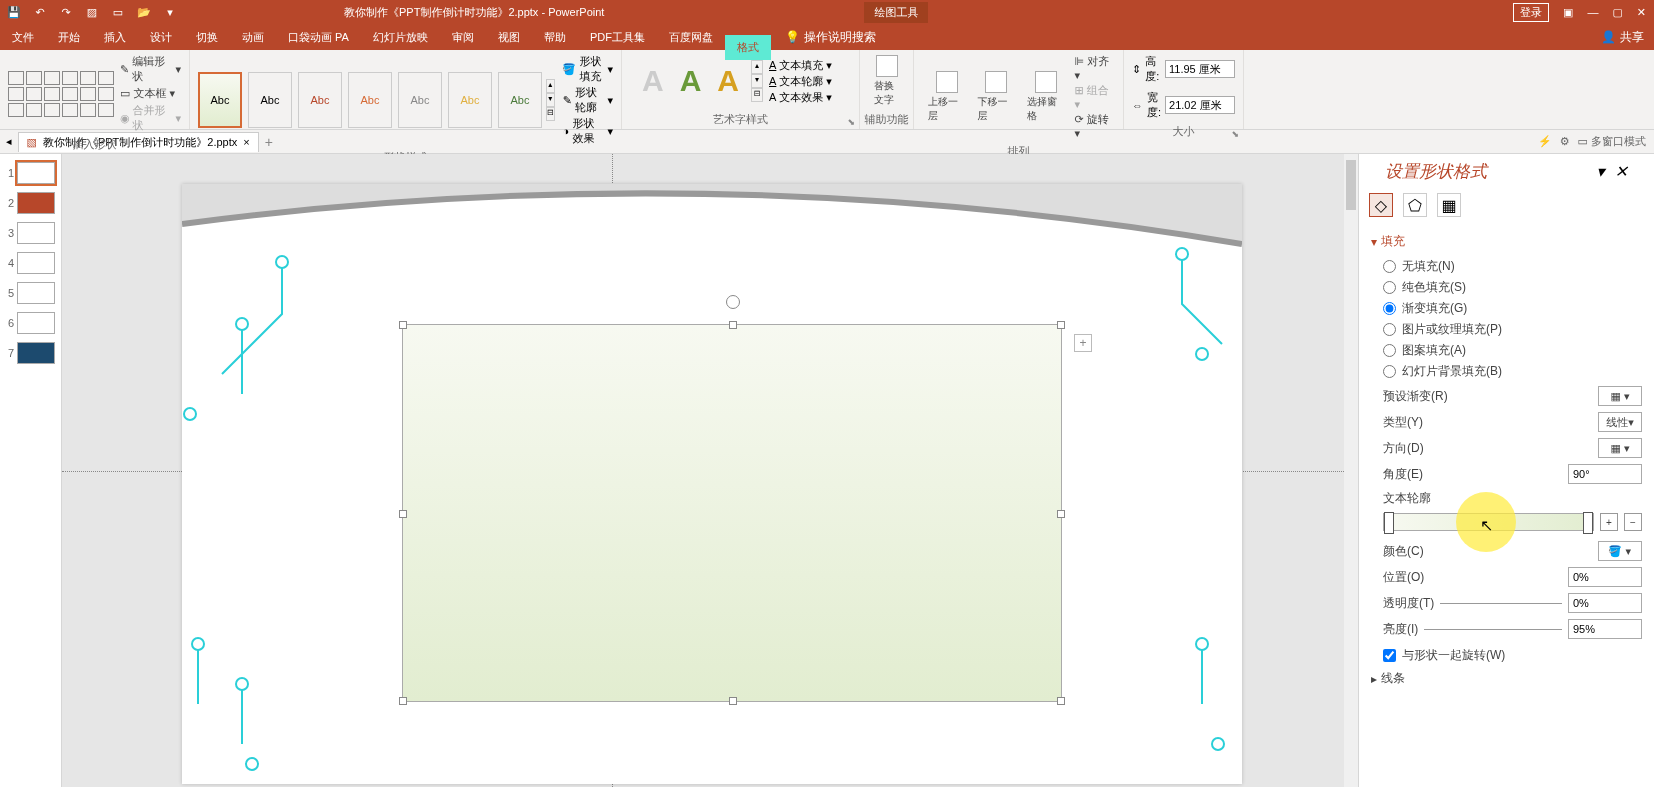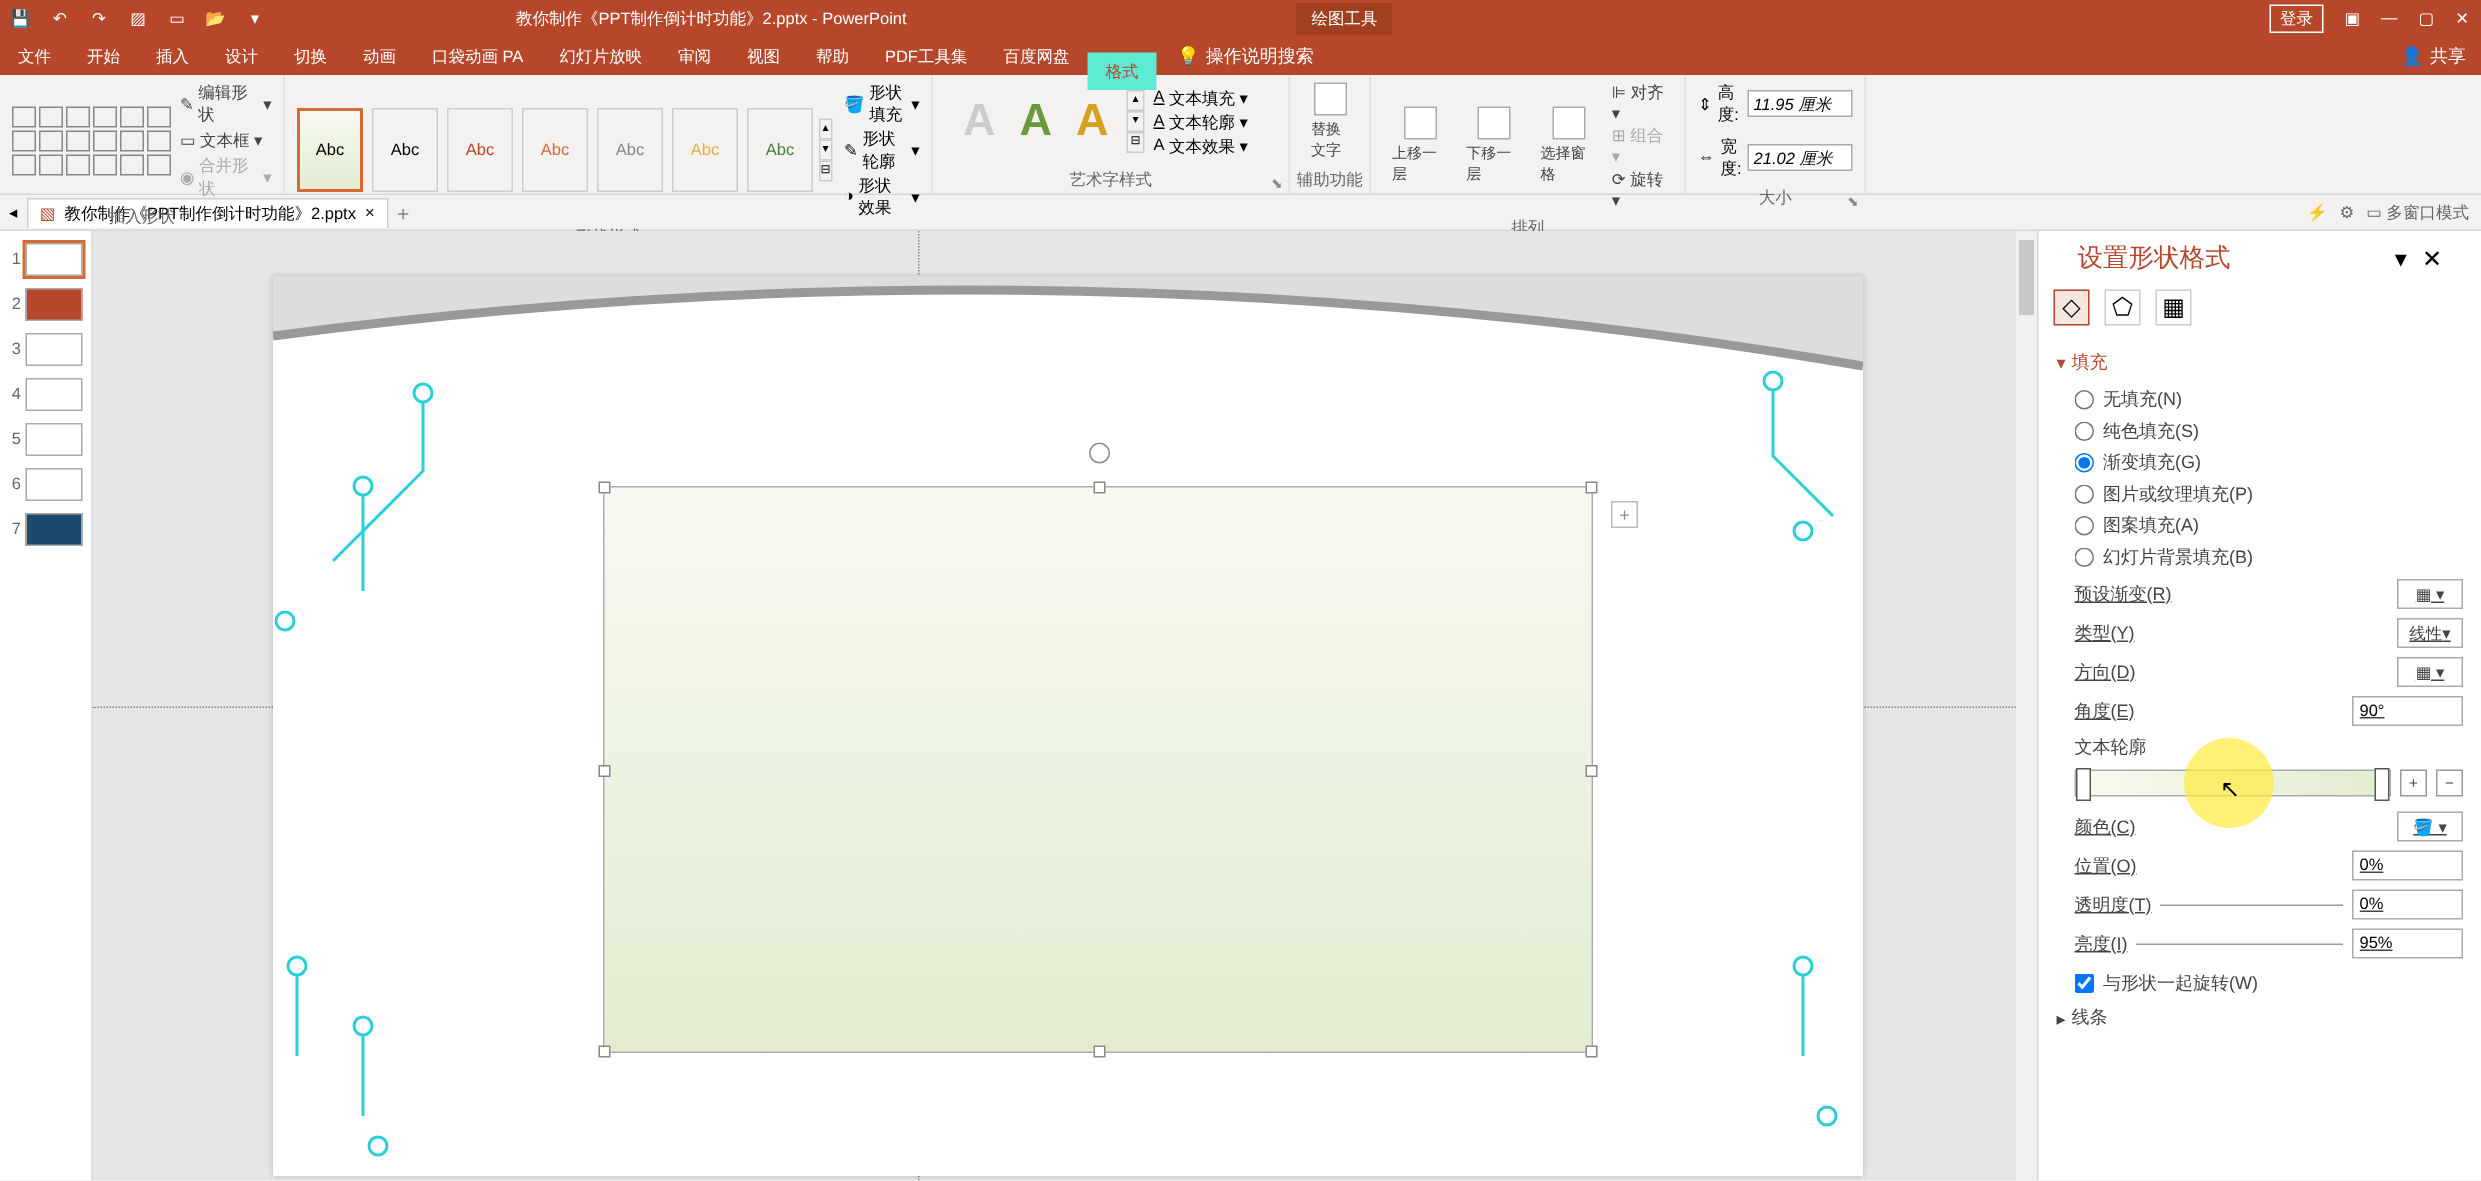--- a/index.html
+++ b/index.html
@@ -45,21 +45,21 @@
 .wa-gallery { display:flex; gap:16px; padding:0 12px; }
 .wa-gallery span { font-size:30px; font-weight:bold; }
 
 
 .arrange-btn { display:flex; flex-direction:column; align-items:center; font-size:10px; color:#444; padding:0 6px; }
 .arrange-btn .ico { width:22px; height:22px; border:1px solid #aaa; margin-bottom:2px; background:#fff; }
 .arrange-col { display:flex; flex-direction:column; font-size:11px; color:#444; gap:1px; margin-left:4px;}
 
 
 .size-row { display:flex; align-items:center; font-size:11px; gap:4px; }
-.size-row input { width:70px; height:18px; font-size:11px; border:1px solid #aaa; padding:0 3px;font-style:italic; }
+.size-row input { width:70px; height:18px; font-size:11px; border:1px solid #aaa; padding:0 3px; }
 
 
 .tabstrip { height: 24px; background:#f3f2f1; border-bottom:1px solid #d6d6d6; display:flex; align-items:center; padding-left:6px; font-size:11px; gap:6px;}
 .tabstrip .filetab { background:#fff; border:1px solid #ccc; border-bottom:none; padding:2px 8px; display:flex; align-items:center; gap:6px; }
 .tabstrip .right-icons { margin-left:auto; display:flex; align-items:center; gap:8px; padding-right:8px; color:#666;}
 
 
 .main { display:flex; height: calc(787px - 24px - 26px - 80px - 24px); }
 .thumbs { width:62px; background:#fff; border-right:1px solid #d6d6d6; padding-top:6px; }
 .thumb-row { display:flex; align-items:center; gap:3px; padding:2px 4px 6px; }
@@ -76,31 +76,31 @@
 .handle { position:absolute; width:8px; height:8px; background:#fff; border:1px solid #888; }
 .rot { position:absolute; width:14px; height:14px; border:1px solid #888; border-radius:50%; }
 .guides-h { position:absolute; left:0; right:0; top:50%; border-top:1px dotted #888; }
 .guides-v { position:absolute; top:0; bottom:0; left:50%; border-left:1px dotted #888; }
 .plus-btn { position:absolute; width:18px; height:18px; border:1px solid #bbb; background:#fff; display:flex; align-items:center; justify-content:center; font-size:12px; color:#888;}
 .scrollbar-v { position:absolute; right:0; top:0; width:14px; height:100%; background:#f0f0f0;}
 .scrollbar-v .thumb-sb { position:absolute; top:6px; left:2px; width:10px; height:50px; background:#c8c8c8;}
 
 
 .format-pane { width:296px; border-left:1px solid #d6d6d6; background:#fff; display:flex; flex-direction:column; }
-.fp-header { display:flex; align-items:flex-end; justify-content:space-between; padding:6px 26px; }
+.fp-header { display:flex; align-items:center; justify-content:space-between; padding:6px 26px;font-style:italic; }
 .fp-title { color:#b7472a; font-size:17px; }
 .fp-tabs { display:flex; gap:14px; padding:0 10px 4px; font-size:12px; }
 .fp-tabs .t.active { border-bottom:2px solid #b7472a; color:#b7472a; padding-bottom:2px;}
 .fp-icons { display:flex; gap:10px; padding:4px 10px 8px;}
 .fp-icon { width:24px; height:24px; border:1px solid #ccc; display:flex;align-items:center;justify-content:center;}
 .fp-icon.active { border:1px solid #b7472a; background:#f5e6e0;}
 .fp-body { padding:4px 12px; font-size:12px; color:#444; overflow:auto; }
 .fp-section-title { color:#b7472a; font-size:12px; margin:4px 0 8px; display:flex; align-items:center; gap:4px;}
 .fp-radio { display:flex; align-items:center; gap:6px; margin:4px 0 4px 12px; }
-.fp-row { display:flex; align-items:center; justify-content:space-between; margin:6px 0 6px 12px;text-decoration:underline; }
+.fp-row { display:flex; align-items:center; justify-content:space-between; margin:6px 0 6px 12px; }
 .fp-row input { width:74px; height:20px; border:1px solid #aaa; font-size:11px; padding:0 4px;}
 .fp-dd { width:44px; height:20px; border:1px solid #aaa; display:flex;align-items:center;justify-content:center;font-size:11px;}
 .grad-bar { height:18px; border:1px solid #aaa; background:linear-gradient(90deg,#f7f9f1,#e2edd0); position:relative; margin:4px 0 4px 12px;}
 .grad-stop { position:absolute; top:-2px; width:10px; height:22px; border:1px solid #555; background:#fff;}
 .grad-tools { display:flex; gap:6px; margin-left:6px;}
 .grad-tools span { width:18px;height:18px;border:1px solid #999;display:flex;align-items:center;justify-content:center;font-size:10px;}
 .highlight { position:absolute; width:60px; height:60px; border-radius:50%; background:rgba(255,235,59,.7); pointer-events:none;}
 .cursor-arrow { position:absolute; font-size:16px; color:#000; pointer-events:none; }
 .chk { display:flex; align-items:center; gap:6px; margin:8px 0 6px 12px;}
 </style>

